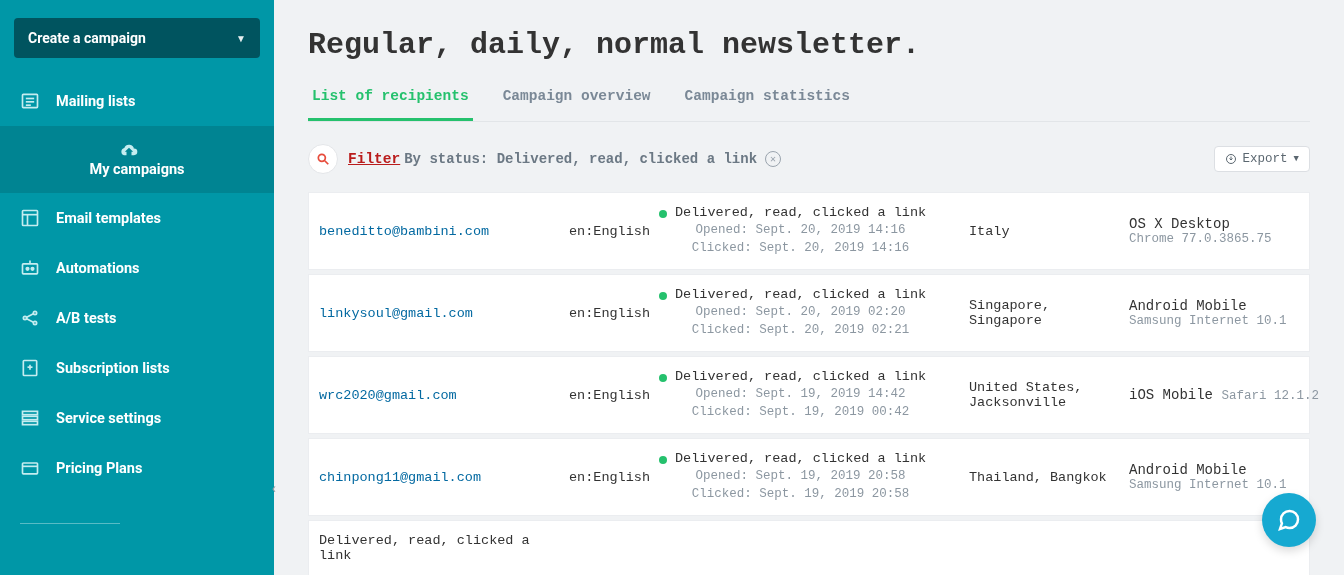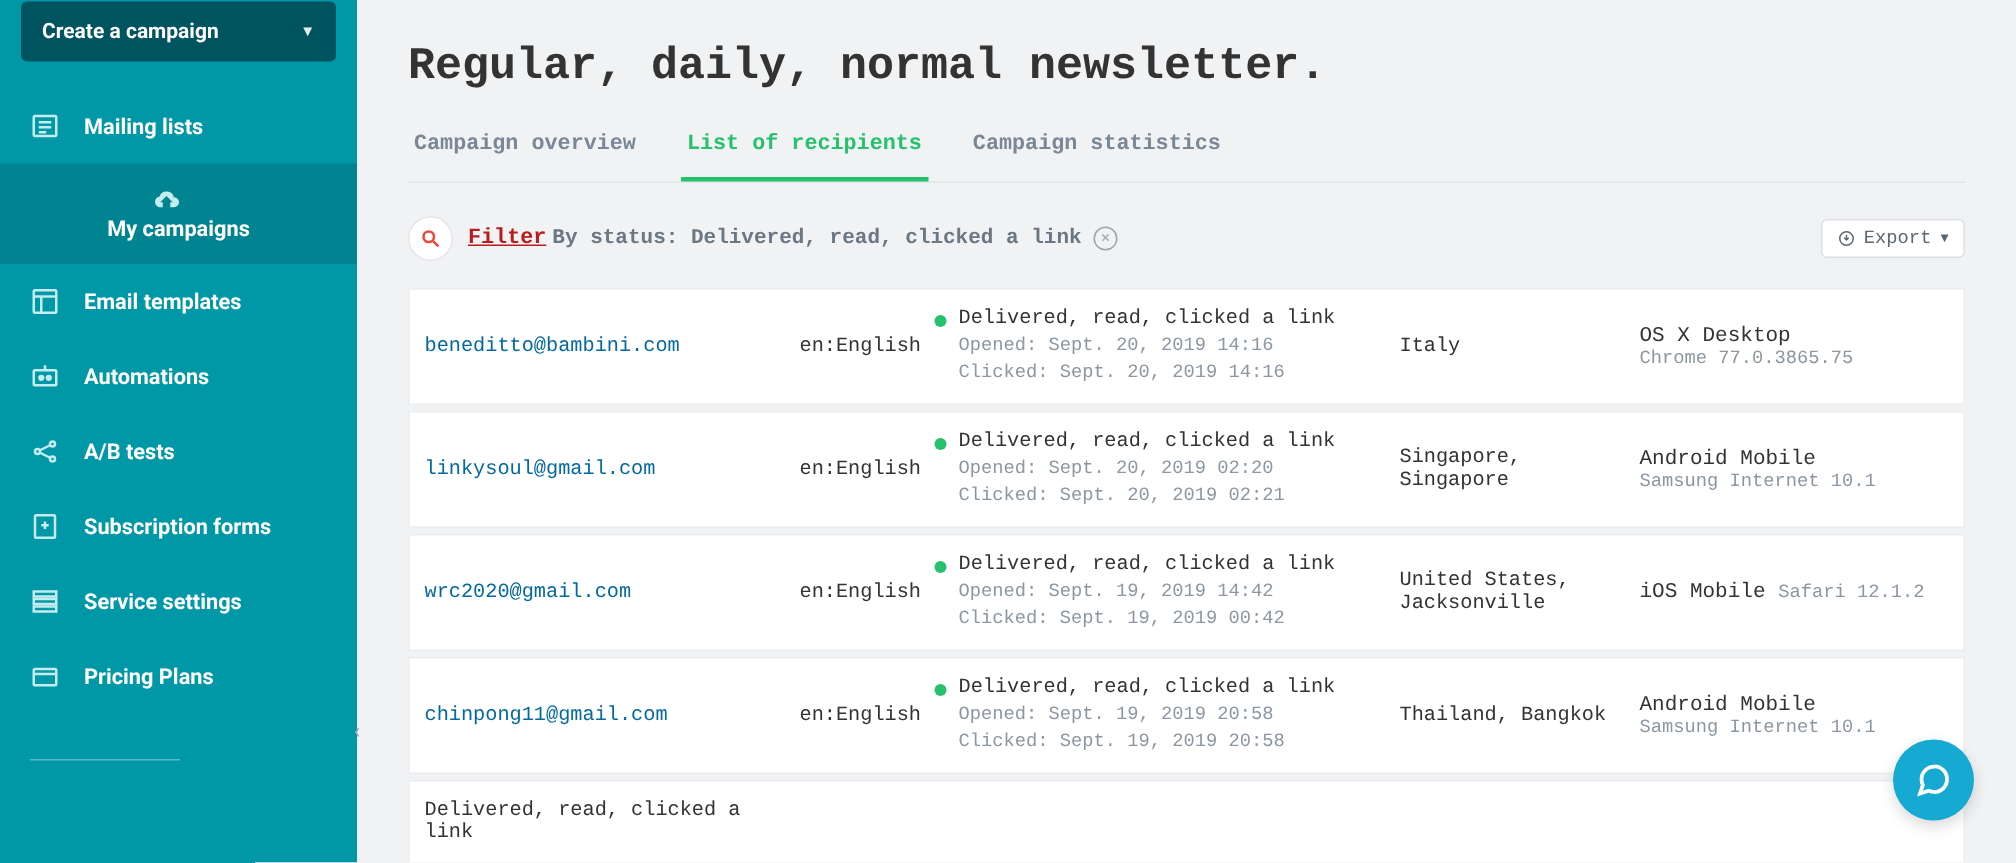--- a/index.html
+++ b/index.html
@@ -7,26 +7,26 @@
   font-family: -apple-system, BlinkMacSystemFont, "Segoe UI", Roboto, Arial, sans-serif;
   background: #f0f2f4;
   color: #333;
   width: 1344px;
   height: 575px;
   overflow: hidden;
   position: relative;
 }
 .layout { display: flex; height: 100%; }
 .sidebar {
-  width: 238px;
+  width: 274px;
   background: #0097a7;
   color: #fff;
   display: flex;
   flex-direction: column;
-  padding-top: 1px;
+  padding-top: 18px;
   position: relative;
 }
 .create-btn {
   background: #00545f;
   margin: 0 14px 18px 14px;
   padding: 12px 14px;
   border-radius: 4px;
   display: flex;
   align-items: center;
   justify-content: space-between;
@@ -174,21 +174,21 @@
   font-size: 13.5px;
   align-items: center;
 }
 .email-cell { color: #0369a1; cursor: pointer; }
 .status-cell { display: flex; align-items: flex-start; gap: 8px; }
 .status-dot {
   width: 8px; height: 8px; border-radius: 50%; background: #25c16d;
   margin-top: 5px; flex-shrink: 0;
 }
 .status-title { font-size: 13.5px; color: #333; margin-bottom: 2px; }
-.status-sub { font-size: 12.5px; color: #8c97a1; line-height: 1.4; }
+.status-sub { font-size: 12.5px; color: #8c97a1; line-height: 1.4; text-align: center; }
 .device-cell { font-size: 14px; color: #333; }
 .device-sub { font-size: 12.5px; color: #8c97a1; }
 .chat-fab {
   position: absolute;
   right: 28px;
   bottom: 28px;
   width: 54px; height: 54px;
   border-radius: 50%;
   background: #16a9d1;
   display: flex; align-items: center; justify-content: center;
@@ -248,21 +248,21 @@
           <line x1="8" y1="13" x2="16" y2="17"></line>
         </svg>
       <span>A/B tests</span>
     </div>
     <div class="nav-item">
       <svg class="nav-icon" viewBox="0 0 24 24" fill="none" stroke="currentColor" stroke-width="2">
           <rect x="4" y="3" width="16" height="18" rx="1"></rect>
           <line x1="12" y1="8" x2="12" y2="14"></line>
           <line x1="9" y1="11" x2="15" y2="11"></line>
         </svg>
-      <span>Subscription forms</span>
+      <span>Subscription lists</span>
     </div>
     <div class="nav-item">
       <svg class="nav-icon" viewBox="0 0 24 24" fill="none" stroke="currentColor" stroke-width="2">
           <rect x="3" y="4" width="18" height="4"></rect>
           <rect x="3" y="10" width="18" height="4"></rect>
           <rect x="3" y="16" width="18" height="4"></rect>
         </svg>
       <span>Service settings</span>
     </div>
     <div class="nav-item">
@@ -274,22 +274,22 @@
     </div>
 
     <hr class="sidebar-hr">
     <div class="collapse-handle">‹</div>
   </aside>
 
   <main class="main">
     <h1 class="page-title">Regular, daily, normal newsletter.</h1>
 
     <div class="tabs">
+      <div class="tab active">List of recipients</div>
       <div class="tab">Campaign overview</div>
-      <div class="tab active">List of recipients</div>
       <div class="tab">Campaign statistics</div>
     </div>
 
     <div class="filter-row">
       <div class="search-circle">
         <svg width="14" height="14" viewBox="0 0 24 24" fill="none" stroke="currentColor" stroke-width="3">
             <circle cx="10" cy="10" r="6"></circle>
             <line x1="15" y1="15" x2="21" y2="21"></line>
           </svg>
       </div>

